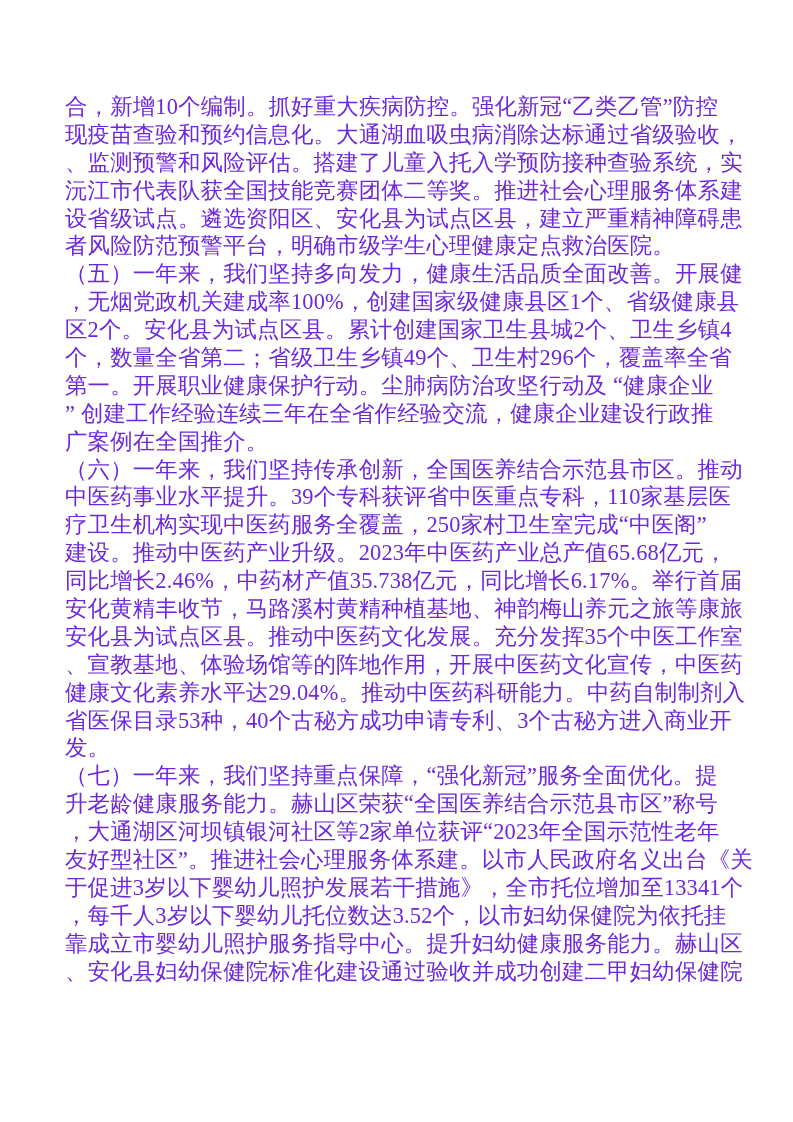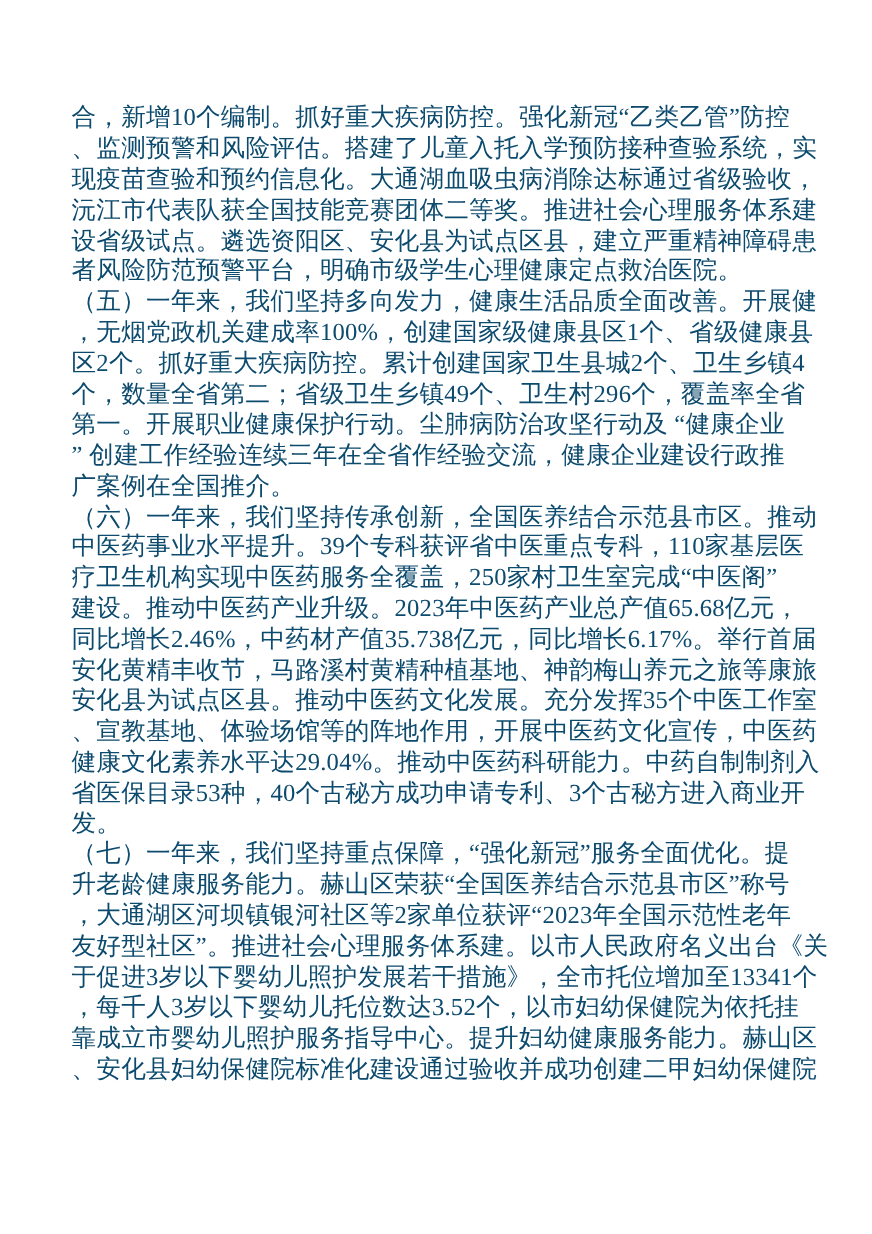--- a/index.html
+++ b/index.html
@@ -15,44 +15,44 @@
     overflow: hidden;
   }
   .text-block {
     position: absolute;
     left: 65px;
     top: 93px;
     width: 688px;
     font-family: "Liberation Serif", "DejaVu Serif", serif;
     font-size: 22.4px;
     line-height: 27.9px;
-    color: #0c4a6e;
+    color: #6d28d9;
     text-align: left;
   }
   .text-line {
     white-space: pre;
     height: 27.9px;
     overflow: visible;
     letter-spacing: 0.2px;
   }
 </style>
 </head>
 <body>
 
 <div class="page">
   <div class="text-block">
       <div class="text-line">合，新增10个编制。抓好重大疾病防控。强化新冠“乙类乙管”防控</div>
+      <div class="text-line">现疫苗查验和预约信息化。大通湖血吸虫病消除达标通过省级验收，</div>
       <div class="text-line">、监测预警和风险评估。搭建了儿童入托入学预防接种查验系统，实</div>
-      <div class="text-line">现疫苗查验和预约信息化。大通湖血吸虫病消除达标通过省级验收，</div>
       <div class="text-line">沅江市代表队获全国技能竞赛团体二等奖。推进社会心理服务体系建</div>
       <div class="text-line">设省级试点。遴选资阳区、安化县为试点区县，建立严重精神障碍患</div>
       <div class="text-line">者风险防范预警平台，明确市级学生心理健康定点救治医院。</div>
       <div class="text-line">（五）一年来，我们坚持多向发力，健康生活品质全面改善。开展健</div>
       <div class="text-line">，无烟党政机关建成率100%，创建国家级健康县区1个、省级健康县</div>
-      <div class="text-line">区2个。抓好重大疾病防控。累计创建国家卫生县城2个、卫生乡镇4</div>
+      <div class="text-line">区2个。安化县为试点区县。累计创建国家卫生县城2个、卫生乡镇4</div>
       <div class="text-line">个，数量全省第二；省级卫生乡镇49个、卫生村296个，覆盖率全省</div>
       <div class="text-line">第一。开展职业健康保护行动。尘肺病防治攻坚行动及 “健康企业</div>
       <div class="text-line">” 创建工作经验连续三年在全省作经验交流，健康企业建设行政推</div>
       <div class="text-line">广案例在全国推介。</div>
       <div class="text-line">（六）一年来，我们坚持传承创新，全国医养结合示范县市区。推动</div>
       <div class="text-line">中医药事业水平提升。39个专科获评省中医重点专科，110家基层医</div>
       <div class="text-line">疗卫生机构实现中医药服务全覆盖，250家村卫生室完成“中医阁”</div>
       <div class="text-line">建设。推动中医药产业升级。2023年中医药产业总产值65.68亿元，</div>
       <div class="text-line">同比增长2.46%，中药材产值35.738亿元，同比增长6.17%。举行首届</div>
       <div class="text-line">安化黄精丰收节，马路溪村黄精种植基地、神韵梅山养元之旅等康旅</div>

